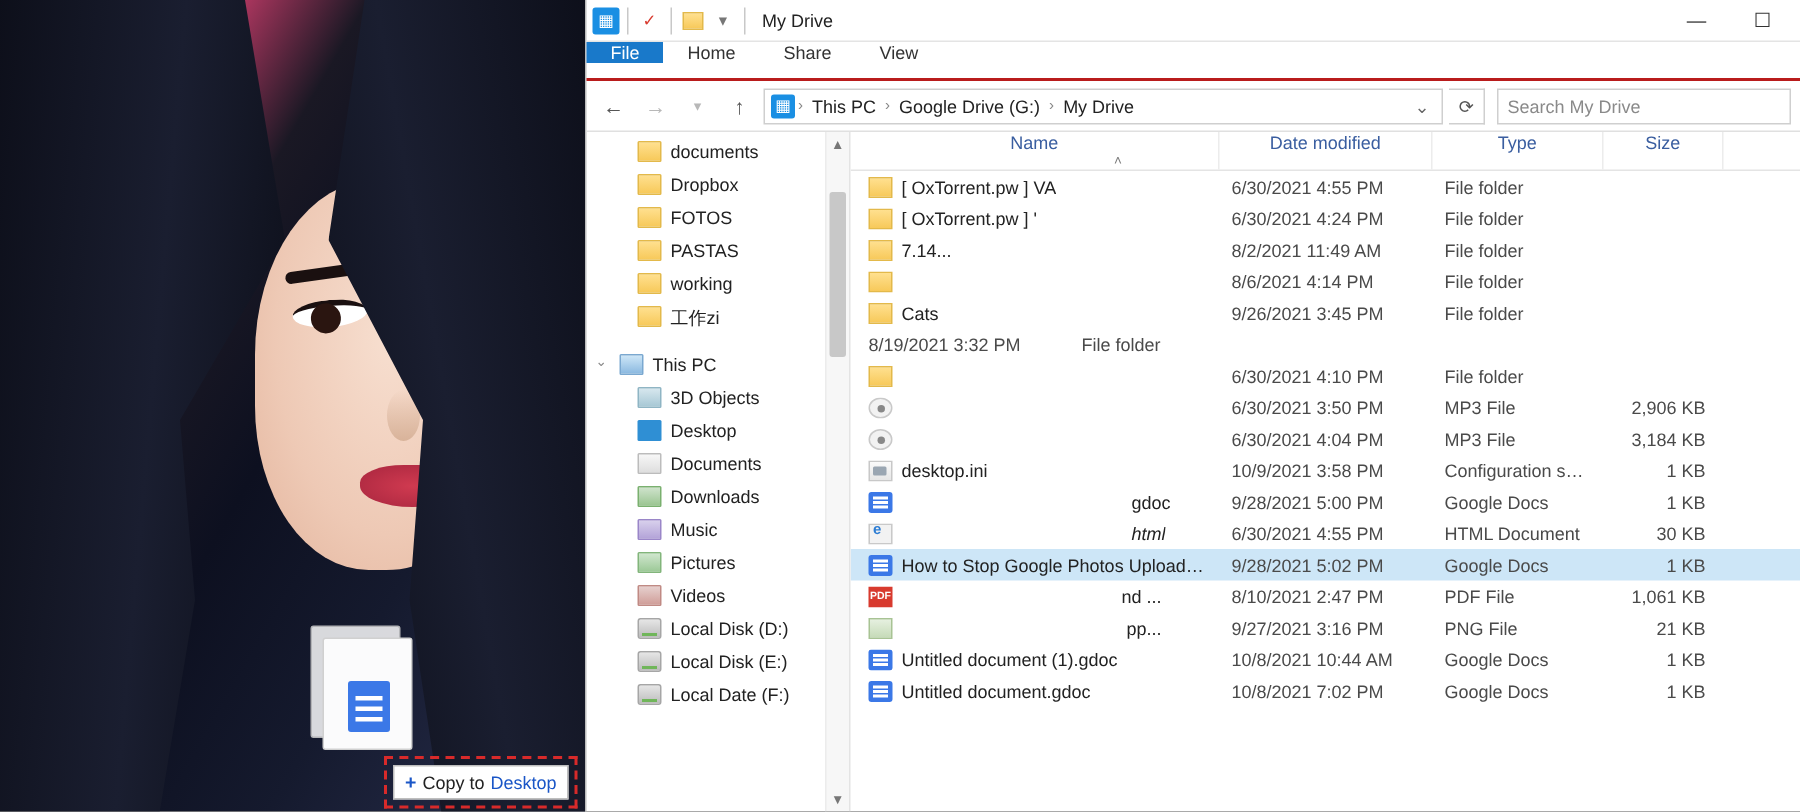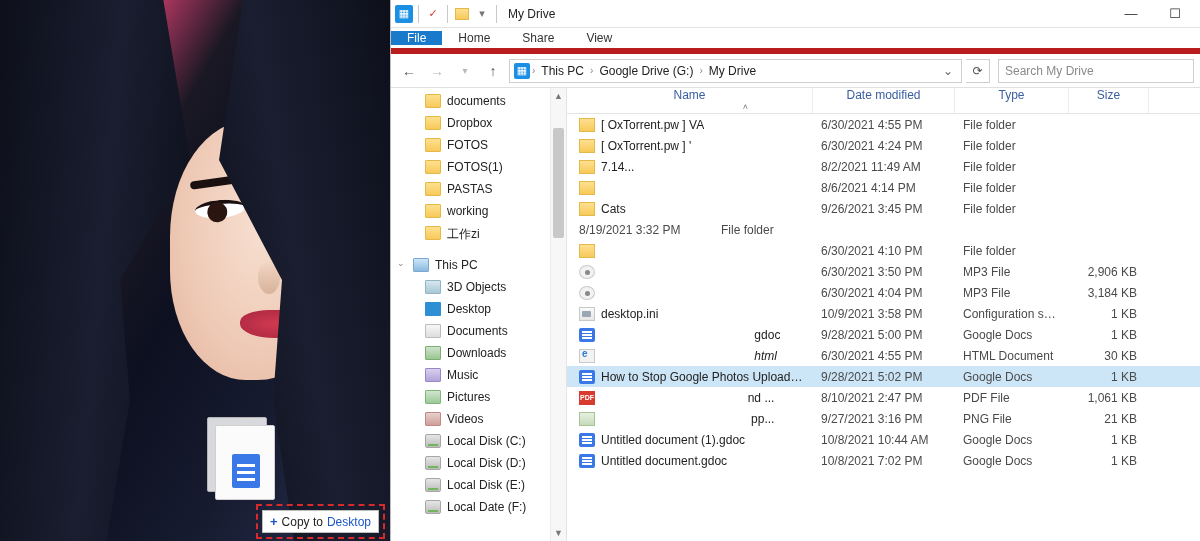--- a/index.html
+++ b/index.html
@@ -62,21 +62,21 @@
   .titlebar { height: 28px; display: flex; align-items: center; padding: 0 4px; gap: 2px;
               border-bottom: 1px solid #e4e4e4; }
   .tb-ico { width: 18px; height: 18px; display: inline-flex; align-items: center; justify-content: center;
             font-size: 11px; }
   .tb-sep { width: 1px; height: 18px; background: #c8c8c8; margin: 0 3px; }
   .tb-title { margin-left: 6px; font-size: 12px; }
   .tb-spacer { flex: 1; }
   .wbtn { width: 42px; height: 28px; display: flex; align-items: center; justify-content: center;
           font-size: 13px; color: #333; }
 
-  .ribbon-tabs { height: 26px; display: flex; align-items: center; border-bottom: 6px solid #b91c1c; }
+  .ribbon-tabs { height: 26px; display: flex; align-items: flex-start; border-bottom: 2px solid #b91c1c; }
   .rt { padding: 0 16px; font-size: 12px; display: flex; align-items: center; color: #333; }
   .rt.file { background: #1979ca; color: #fff; }
 
   .navbar { height: 34px; display: flex; align-items: center; padding: 0 6px; gap: 4px;
             border-bottom: 1px solid #e0e0e0; }
   .nav-arrow { width: 24px; height: 24px; display: flex; align-items: center; justify-content: center;
                color: #555; font-size: 14px; border-radius: 2px; }
   .nav-arrow.off { color: #b8b8b8; }
   .addr { flex: 1; height: 24px; border: 1px solid #cfcfcf; display: flex; align-items: center;
           padding: 0 4px; gap: 2px; font-size: 12px; }
@@ -234,24 +234,20 @@
           <div class="nav-item sub">
             <span class="ic folder"></span>
             <span>Dropbox</span>
           </div>
           <div class="nav-item sub">
             <span class="ic folder"></span>
             <span>FOTOS</span>
           </div>
           <div class="nav-item sub">
             <span class="ic folder"></span>
-            <span>FOTOS(1)</span>
-          </div>
-          <div class="nav-item sub">
-            <span class="ic folder"></span>
             <span>PASTAS</span>
           </div>
           <div class="nav-item sub">
             <span class="ic folder"></span>
             <span>working</span>
           </div>
           <div class="nav-item sub">
             <span class="ic folder"></span>
             <span>工作zi</span>
           </div>
@@ -281,24 +277,20 @@
             <span class="ic music"></span>
             <span>Music</span>
           </div>
           <div class="nav-item sub">
             <span class="ic pics"></span>
             <span>Pictures</span>
           </div>
           <div class="nav-item sub">
             <span class="ic vids"></span>
             <span>Videos</span>
-          </div>
-          <div class="nav-item sub">
-            <span class="ic drive"></span>
-            <span>Local Disk (C:)</span>
           </div>
           <div class="nav-item sub">
             <span class="ic drive"></span>
             <span>Local Disk (D:)</span>
           </div>
           <div class="nav-item sub">
             <span class="ic drive"></span>
             <span>Local Disk (E:)</span>
           </div>
           <div class="nav-item sub">

